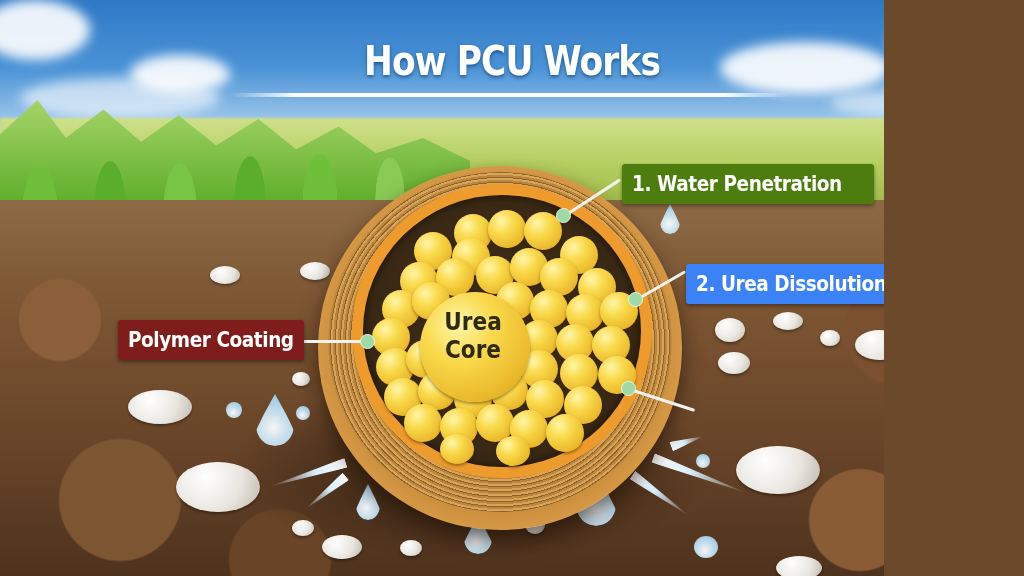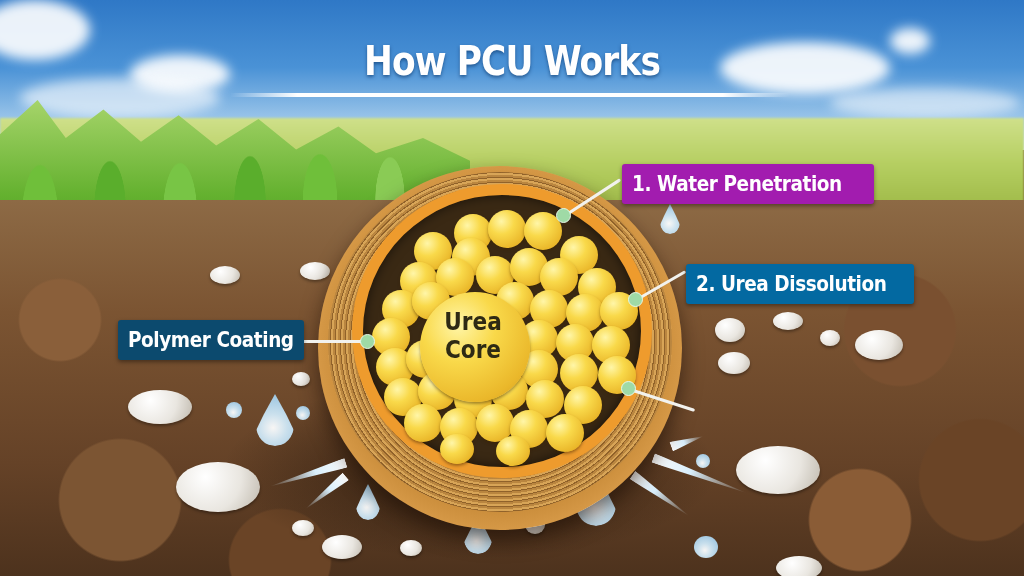--- a/index.html
+++ b/index.html
@@ -1,19 +1,19 @@
 <!DOCTYPE html>
 <html><head>
 <meta charset="utf-8">
 <style>
   * { box-sizing: border-box; margin: 0; padding: 0; }
   html, body { width: 1024px; height: 576px; overflow: hidden; }
   body { font-family: "Liberation Sans", "DejaVu Sans", sans-serif; position: relative; background: #6b4a2c; }
 
-  .scene { position: absolute; inset: 0; width: 1024px; height: 576px; overflow: hidden; }
+  .scene { position: absolute; inset: 0; width: 884px; height: 576px; overflow: hidden; }
 
   
   .sky { position: absolute; left: 0; top: 0; width: 1024px; height: 150px;
     background: linear-gradient(180deg, #2f78c6 0%, #4a92d6 45%, #9cc6ea 80%, #dbeaf5 100%); }
   .cloud { position: absolute; background: #fff; border-radius: 50%; filter: blur(6px); opacity: .9; }
 
   
   .field-far { position: absolute; left: 0; top: 118px; width: 1024px; height: 90px;
     background: linear-gradient(180deg, #cfe08a 0%, #b6cf62 50%, #9fba48 100%); filter: blur(1px); }
   .corn { position: absolute; left: 0; top: 100px; width: 470px; height: 190px;
@@ -72,24 +72,24 @@
     box-shadow: 0 2px 3px rgba(60,35,0,.45); }
   .bead.big { width: 110px; height: 110px; }
   .core-label { position: absolute; left: 418px; top: 308px; width: 110px; text-align: center;
     font-family: "DejaVu Sans", sans-serif; font-weight: bold; font-size: 24px; line-height: 28px; color: #2e2a14; transform: scaleX(.9); }
 
   
   .callout { position: absolute; height: 40px; padding: 0 10px; display: flex; align-items: center;
     font-family: "DejaVu Sans", sans-serif; font-weight: bold; font-size: 21px; color: #ffffff; letter-spacing: -0.5px;
     border-radius: 3px; box-shadow: 0 2px 4px rgba(0,0,0,.4); white-space: nowrap; }
   .callout span { display: inline-block; transform: scaleX(.88); transform-origin: left center; }
-  .c-water   { left: 622px; top: 164px; width: 252px; background: #a21caf; }
-  .c-urea    { left: 686px; top: 264px; width: 228px; background: #0369a1; }
+  .c-water   { left: 622px; top: 164px; width: 252px; background: #4d7c0f; }
+  .c-urea    { left: 686px; top: 264px; width: 228px; background: #3b82f6; }
   .c-release { left: 693px; top: 390px; width: 226px; background: #26402a; }
-  .c-polymer { left: 118px; top: 320px; width: 186px; background: #0c4a6e; }
+  .c-polymer { left: 118px; top: 320px; width: 186px; background: #7f1d1d; }
 
   .connector { position: absolute; height: 3px; background: #f2f2ee; transform-origin: left center; border-radius: 2px; }
   .dot { position: absolute; width: 15px; height: 15px; border-radius: 50%; background: #9fdaa6; border: 1px solid #e6f7e8; }
 </style>
 </head>
 <body>
 
 <div class="scene">
 
   <div class="sky"></div>

